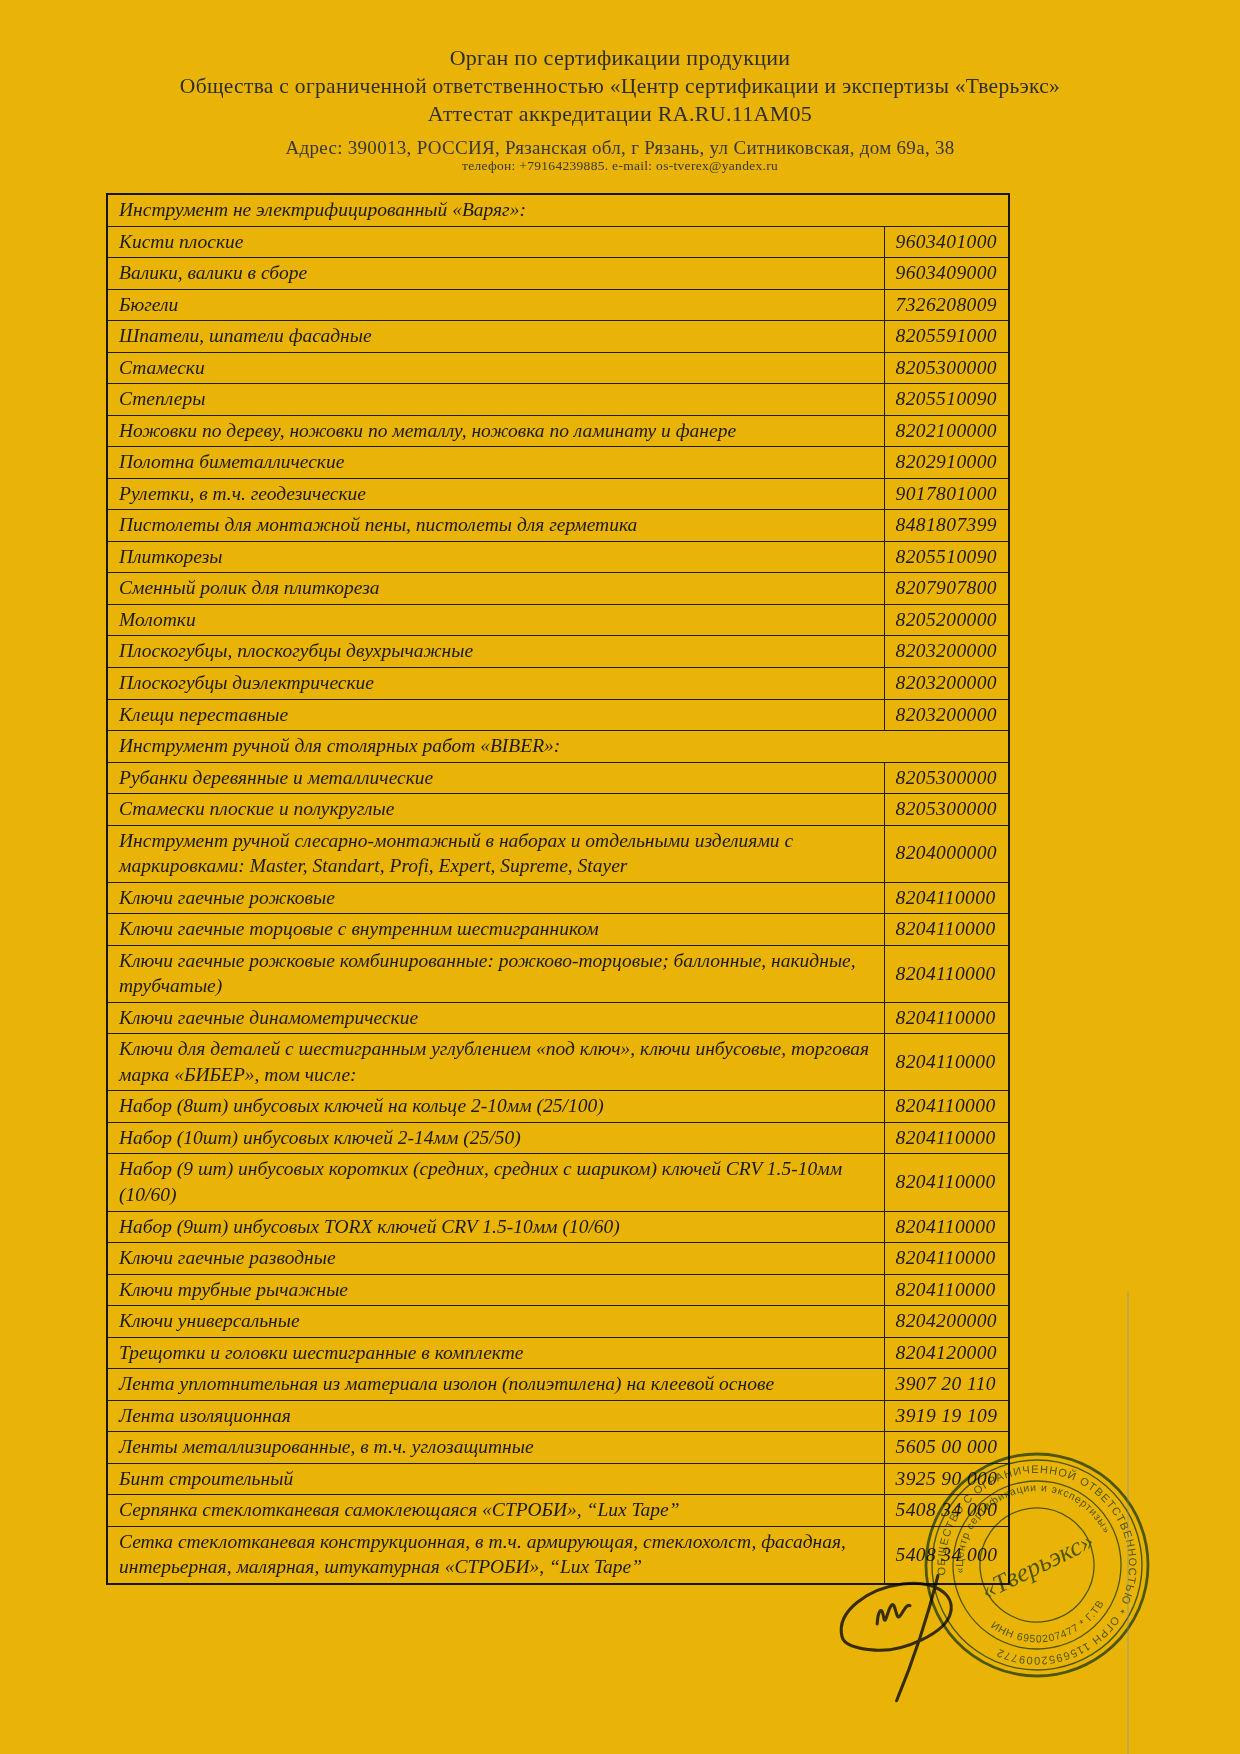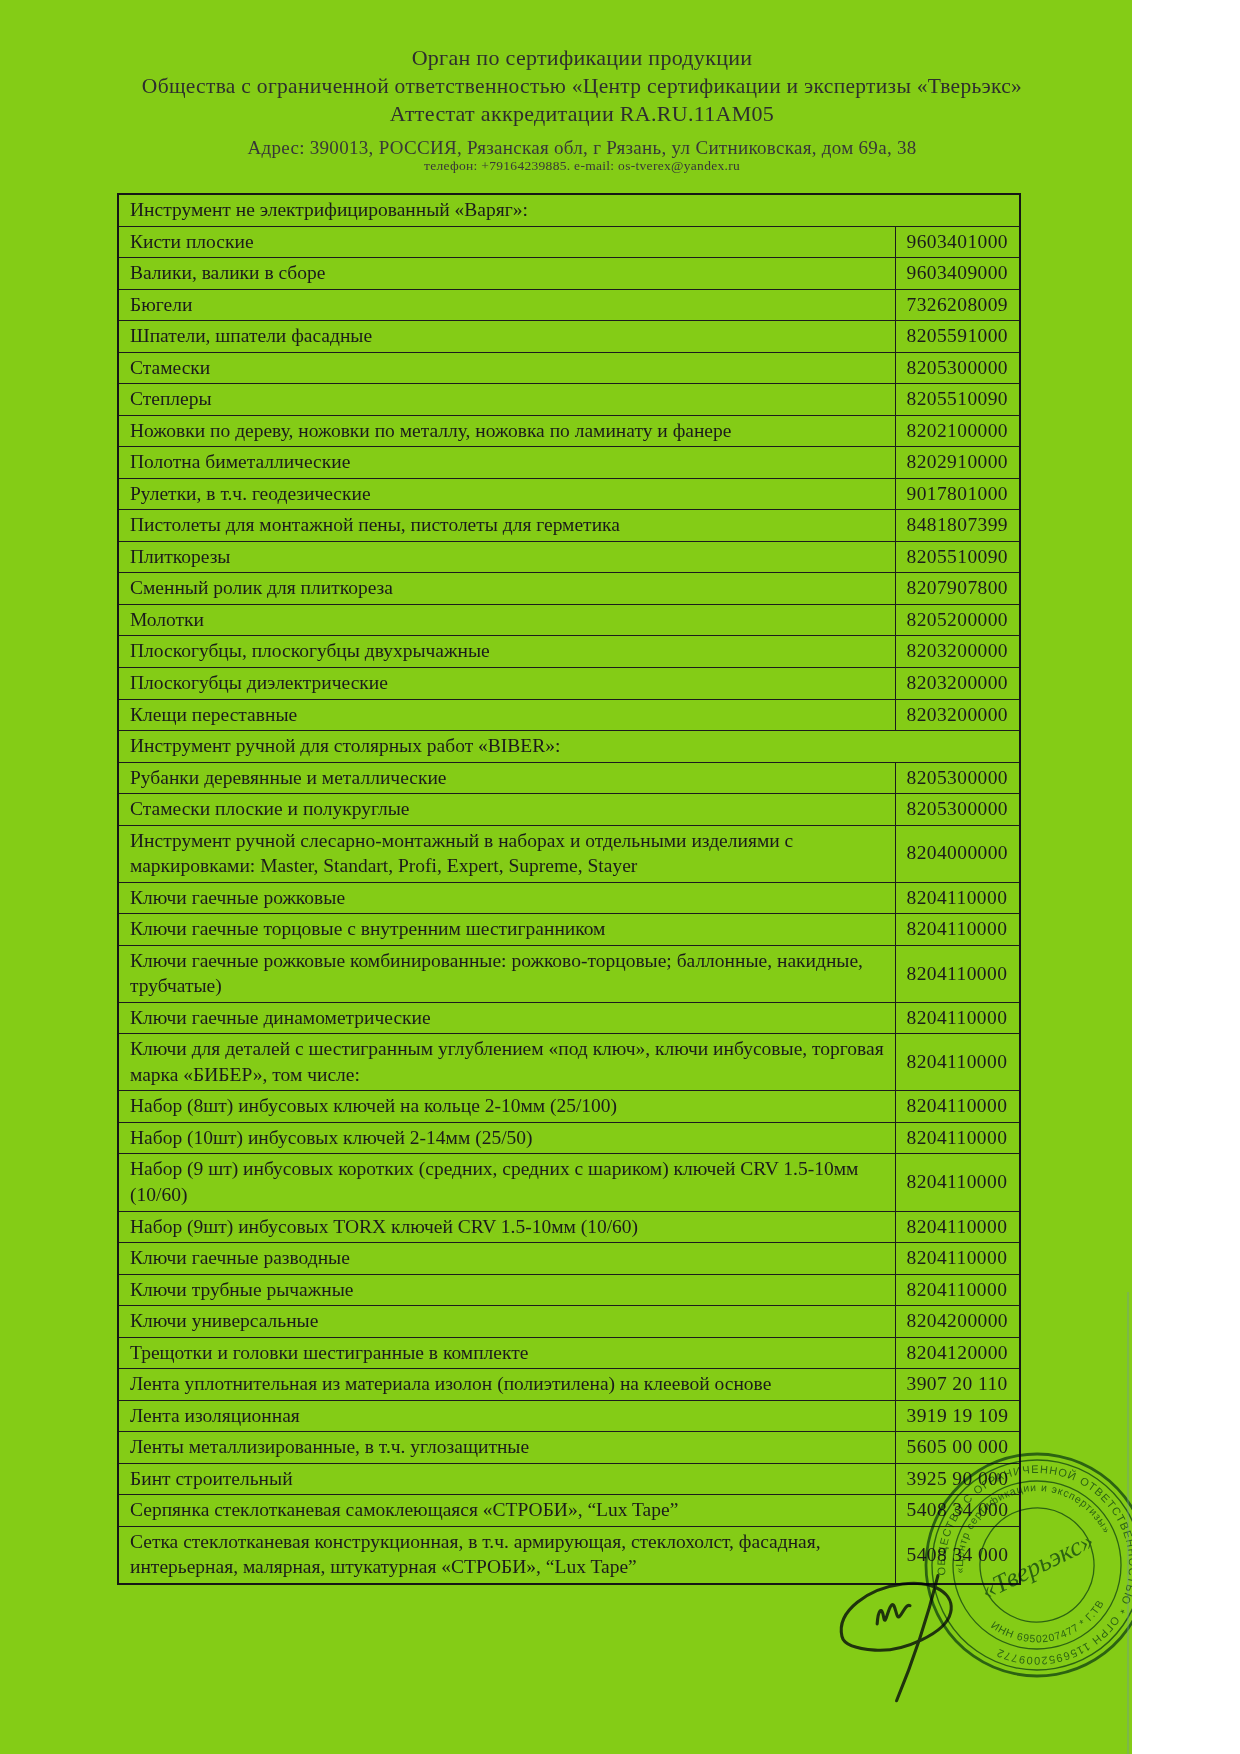--- a/index.html
+++ b/index.html
@@ -3,47 +3,47 @@
 <meta charset="utf-8">
 <style>
   html, body { margin: 0; padding: 0; }
   body {
     width: 1240px; height: 1754px;
     background: #ffffff;
     font-family: "Liberation Serif", serif;
   }
   .page {
     position: relative;
-    width: 1100px; height: 1754px;
-    background: #84cc16;
+    width: 1240px; height: 1754px;
+    background: #eab308;
     overflow: hidden;
     color: #1e1e1e;
-    padding-left: 32px;
   }
 
   
   .letterhead {
     padding-top: 44px;
     text-align: center;
     color: #2e2e2e;
     letter-spacing: 0.3px;
   }
   .lh-line1 { font-size: 22px; line-height: 28px; }
   .lh-line2 { font-size: 21.5px; line-height: 28px; }
   .lh-line3 { font-size: 22px; line-height: 28px; }
   .lh-addr  { font-size: 19px; line-height: 19px; margin-top: 10px; color: #383838; }
   .lh-contact { font-size: 13.5px; line-height: 18px; color: #383838; }
 
   
   .doc-table {
     position: absolute;
-    left: 117px; top: 193px;
+    left: 106px; top: 193px;
     width: 902px;
     border-collapse: collapse;
     table-layout: fixed;
+    font-style: italic;
   }
   .doc-table col.col-name { width: 777px; }
   .doc-table col.col-code { width: 125px; }
   .doc-table td {
     border: 1.6px solid #1c1c1c;
     font-size: 19.5px;
     line-height: 1.31;
     padding: 2px 8px 3px 11px;
     vertical-align: middle;
     color: #1b1b1b;

